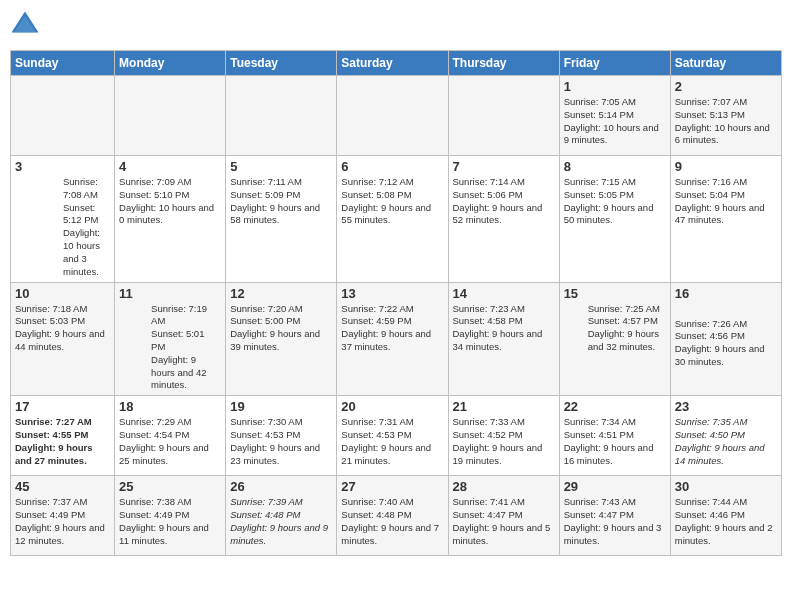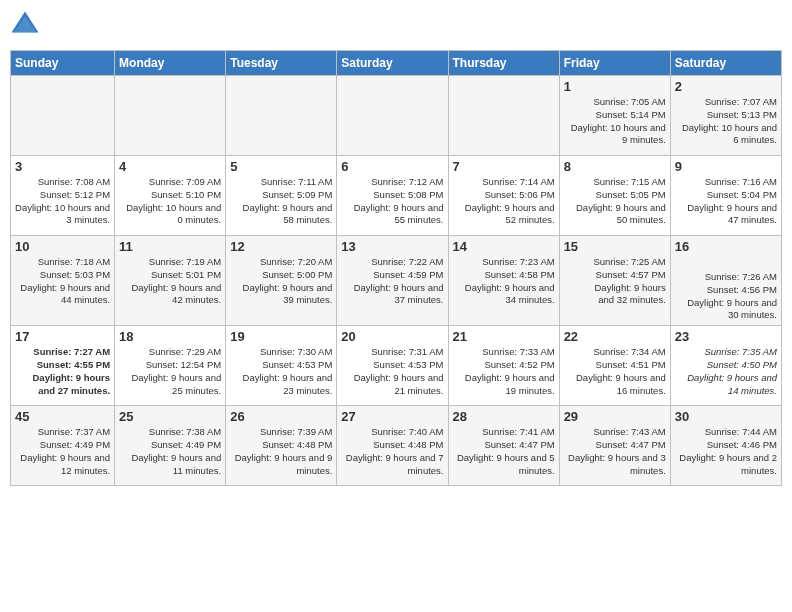--- a/index.html
+++ b/index.html
@@ -68,21 +68,20 @@
     .day-num {
       font-size: 13px;
       font-weight: bold;
       display: block;
       margin-bottom: 2px;
     }
     .day-info {
       font-size: 9.5px;
       line-height: 1.35;
       color: #333;
-      text-align: right;
     }
     tr:nth-child(odd) td { background: #f5f5f5; }
     tr:nth-child(even) td { background: #fff; }
     th:nth-child(1), td:nth-child(1) { width: 13.5%; }
   </style>
 </head>
 <body>
 
 <div class="header">
   <div class="logo">
@@ -129,21 +128,21 @@
         <td>
           <span class="day-num">2</span>
           <div class="day-info" style="white-space: pre-line;">Sunrise: 7:07 AM
 Sunset: 5:13 PM
 Daylight: 10 hours and 6 minutes.</div>
         </td>
       </tr>
       <tr>
         <td>
           <span class="day-num">3</span>
-          <div class="day-info" style="white-space: pre-line;">Sunrise: 7:08 AM
+          <div class="day-info" style="white-space: pre-line; margin-left: 48px;">Sunrise: 7:08 AM
 Sunset: 5:12 PM
 Daylight: 10 hours and 3 minutes.</div>
         </td>
         <td>
           <span class="day-num">4</span>
           <div class="day-info" style="white-space: pre-line;">Sunrise: 7:09 AM
 Sunset: 5:10 PM
 Daylight: 10 hours and 0 minutes.</div>
         </td>
         <td>
@@ -179,21 +178,21 @@
       </tr>
       <tr>
         <td>
           <span class="day-num">10</span>
           <div class="day-info" style="white-space: pre-line;">Sunrise: 7:18 AM
 Sunset: 5:03 PM
 Daylight: 9 hours and 44 minutes.</div>
         </td>
         <td>
           <span class="day-num">11</span>
-          <div class="day-info" style="white-space: pre-line;">Sunrise: 7:19 AM
+          <div class="day-info" style="white-space: pre-line; margin-left: 32px;">Sunrise: 7:19 AM
 Sunset: 5:01 PM
 Daylight: 9 hours and 42 minutes.</div>
         </td>
         <td>
           <span class="day-num">12</span>
           <div class="day-info" style="white-space: pre-line;">Sunrise: 7:20 AM
 Sunset: 5:00 PM
 Daylight: 9 hours and 39 minutes.</div>
         </td>
         <td>
@@ -224,21 +223,21 @@
       <tr>
         <td>
           <span class="day-num">17</span>
           <div class="day-info" style="white-space: pre-line; font-weight: bold;">Sunrise: 7:27 AM
 Sunset: 4:55 PM
 Daylight: 9 hours and 27 minutes.</div>
         </td>
         <td>
           <span class="day-num">18</span>
           <div class="day-info" style="white-space: pre-line;">Sunrise: 7:29 AM
-Sunset: 12:54 PM
+Sunset: 4:54 PM
 Daylight: 9 hours and 25 minutes.</div>
         </td>
         <td>
           <span class="day-num">19</span>
           <div class="day-info" style="white-space: pre-line;">Sunrise: 7:30 AM
 Sunset: 4:53 PM
 Daylight: 9 hours and 23 minutes.</div>
         </td>
         <td>
           <span class="day-num">20</span>
@@ -273,21 +272,21 @@
 Daylight: 9 hours and 12 minutes.</div>
         </td>
         <td>
           <span class="day-num">25</span>
           <div class="day-info" style="white-space: pre-line;">Sunrise: 7:38 AM
 Sunset: 4:49 PM
 Daylight: 9 hours and 11 minutes.</div>
         </td>
         <td>
           <span class="day-num">26</span>
-          <div class="day-info" style="white-space: pre-line;">Sunrise: 7:39 AM
+          <div class="day-info" style="white-space: pre-line; font-style: italic;">Sunrise: 7:39 AM
 Sunset: 4:48 PM
 Daylight: 9 hours and 9 minutes.</div>
         </td>
         <td>
           <span class="day-num">27</span>
           <div class="day-info" style="white-space: pre-line;">Sunrise: 7:40 AM
 Sunset: 4:48 PM
 Daylight: 9 hours and 7 minutes.</div>
         </td>
         <td>

